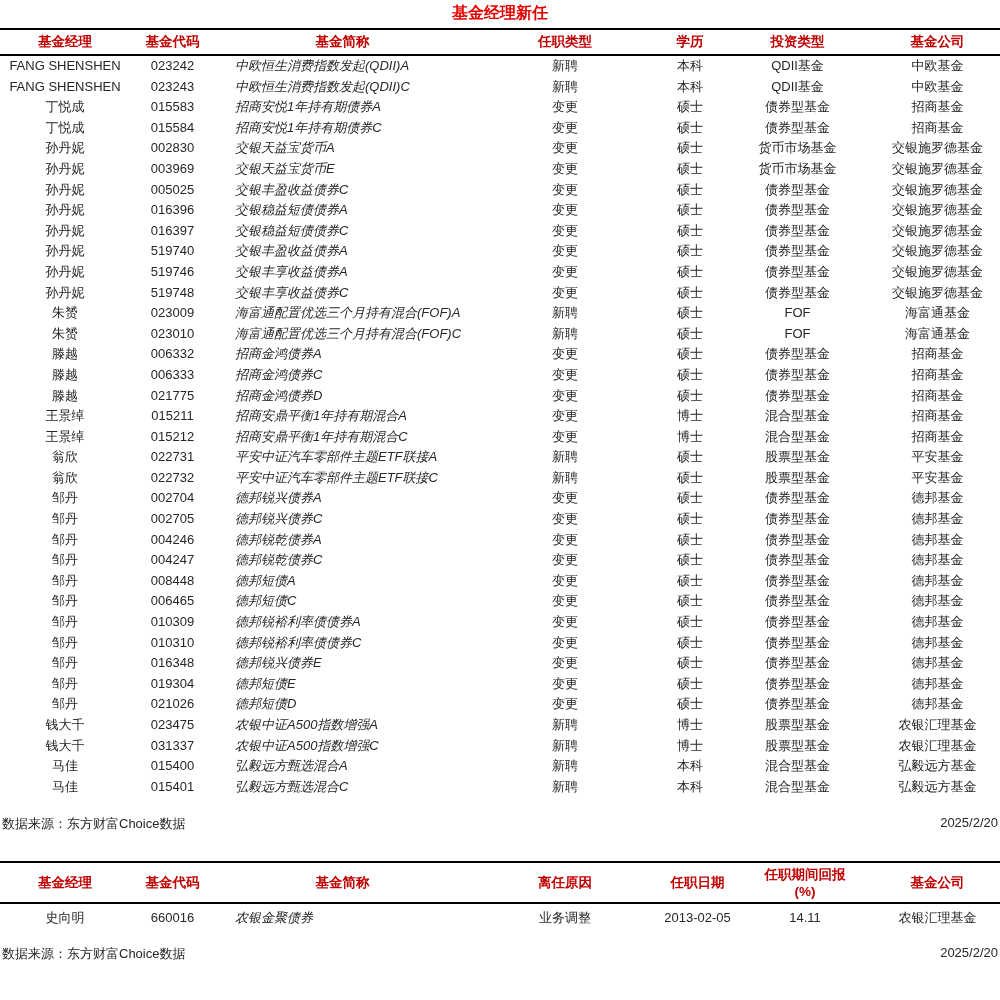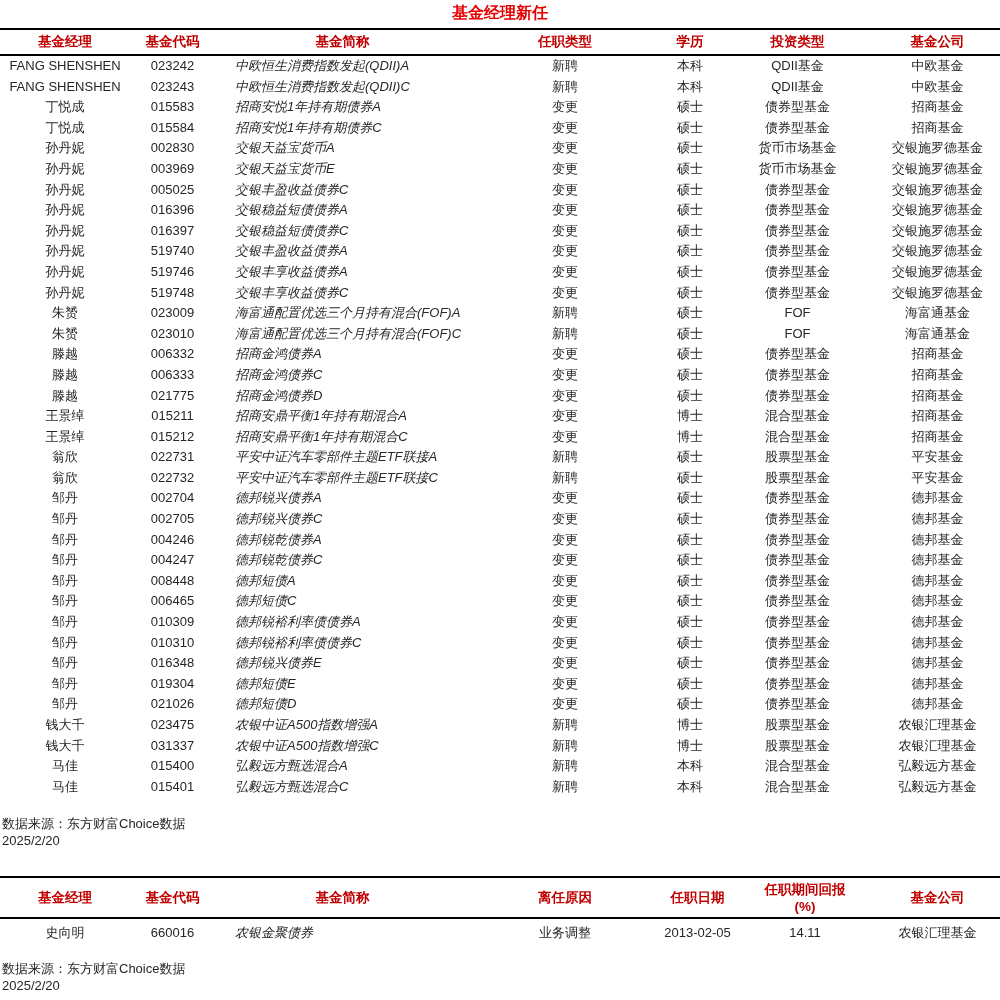--- a/index.html
+++ b/index.html
@@ -54,21 +54,20 @@
     font-style: italic;
   }
   #table-leave td { height: 27px; line-height: 27px; }
   .table-footer {
     width: 1000px;
     display: flex;
     justify-content: space-between;
     font-size: 13px;
     color: #262626;
     padding: 0 2px;
-    flex-direction: column;
   }
   #footer-new { margin-top: 18px; }
   #footer-leave { margin-top: 14px; }
   #section-leave { margin-top: 28px; }
 </style>
 </head>
 <body>
 
 <div class="section" id="section-new">
   <div class="section-title">基金经理新任</div>

